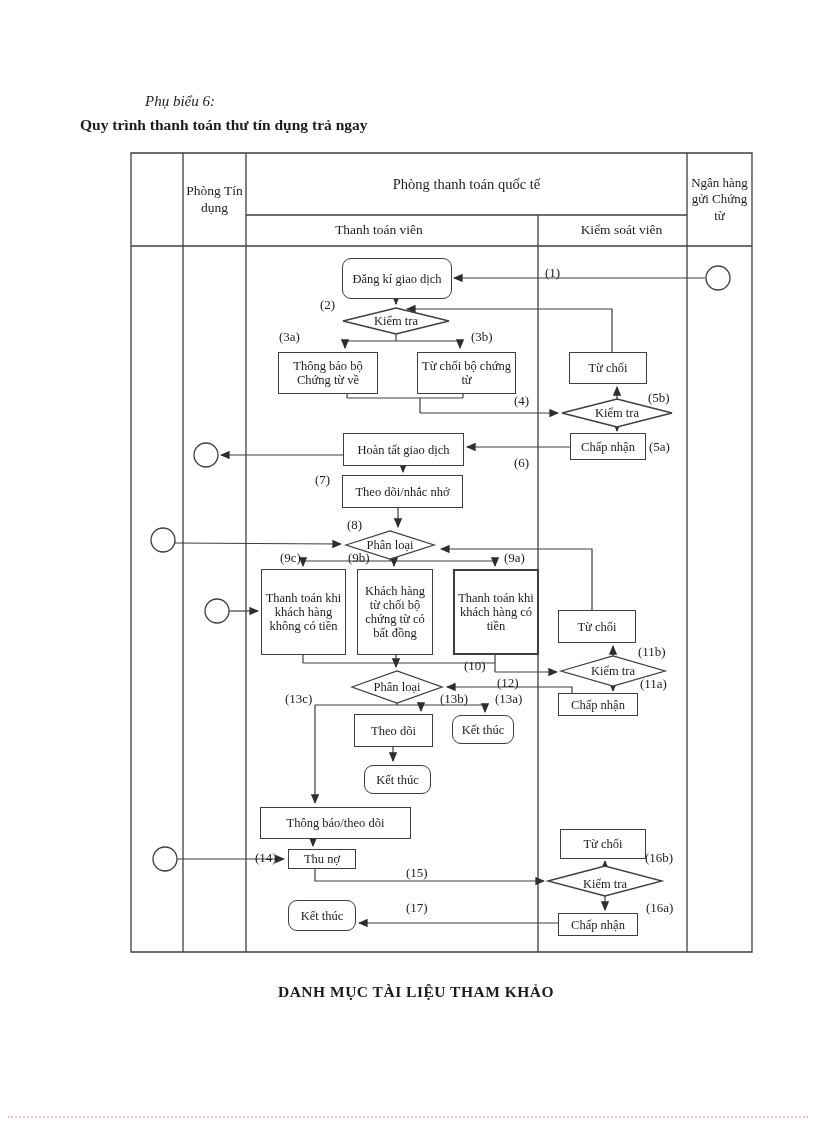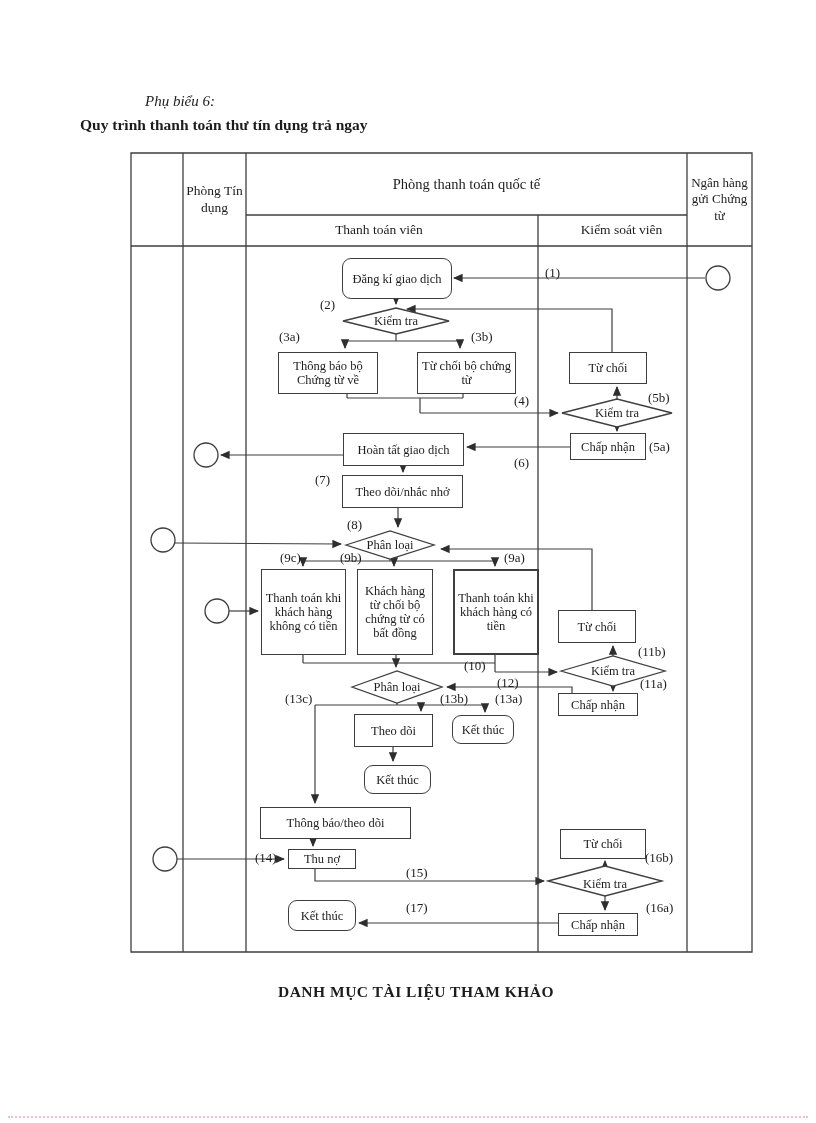--- a/index.html
+++ b/index.html
@@ -145,21 +145,21 @@
   <div class="step" style="left:320px;top:297px;">(2)</div>
   <div class="step" style="left:279px;top:329px;">(3a)</div>
   <div class="step" style="left:471px;top:329px;">(3b)</div>
   <div class="step" style="left:514px;top:393px;">(4)</div>
   <div class="step" style="left:648px;top:390px;">(5b)</div>
   <div class="step" style="left:649px;top:427px;margin-top:12px;">(5a)</div>
   <div class="step" style="left:514px;top:455px;">(6)</div>
   <div class="step" style="left:315px;top:472px;">(7)</div>
   <div class="step" style="left:347px;top:517px;">(8)</div>
   <div class="step" style="left:280px;top:550px;">(9c)</div>
-  <div class="step" style="left:340px;top:550px;">(9b)</div>
+  <div class="step" style="left:348px;top:550px;">(9b)</div>
   <div class="step" style="left:504px;top:550px;">(9a)</div>
   <div class="step" style="left:464px;top:658px;">(10)</div>
   <div class="step" style="left:638px;top:644px;">(11b)</div>
   <div class="step" style="left:640px;top:676px;">(11a)</div>
   <div class="step" style="left:497px;top:675px;">(12)</div>
   <div class="step" style="left:285px;top:691px;">(13c)</div>
   <div class="step" style="left:440px;top:691px;">(13b)</div>
   <div class="step" style="left:495px;top:691px;">(13a)</div>
   <div class="step" style="left:255px;top:850px;">(14)</div>
   <div class="step" style="left:406px;top:865px;">(15)</div>

